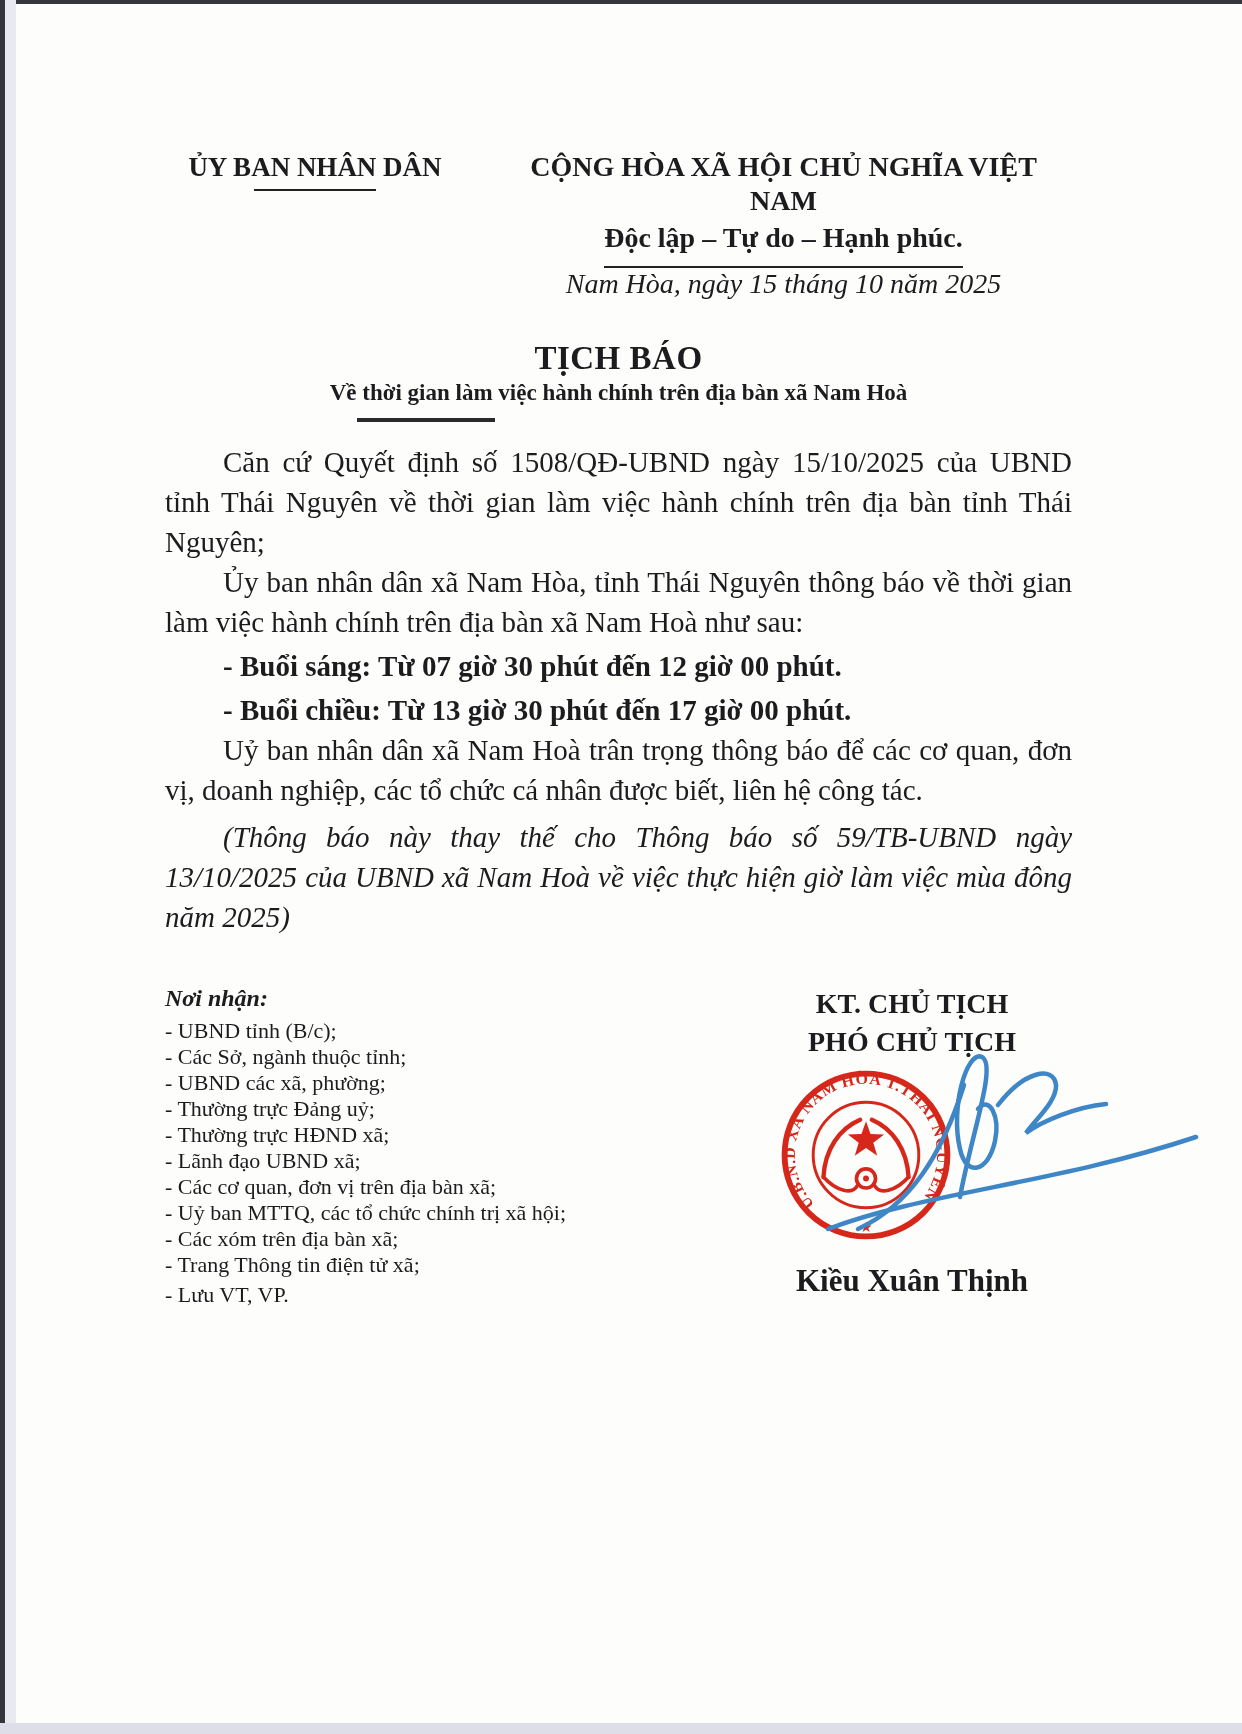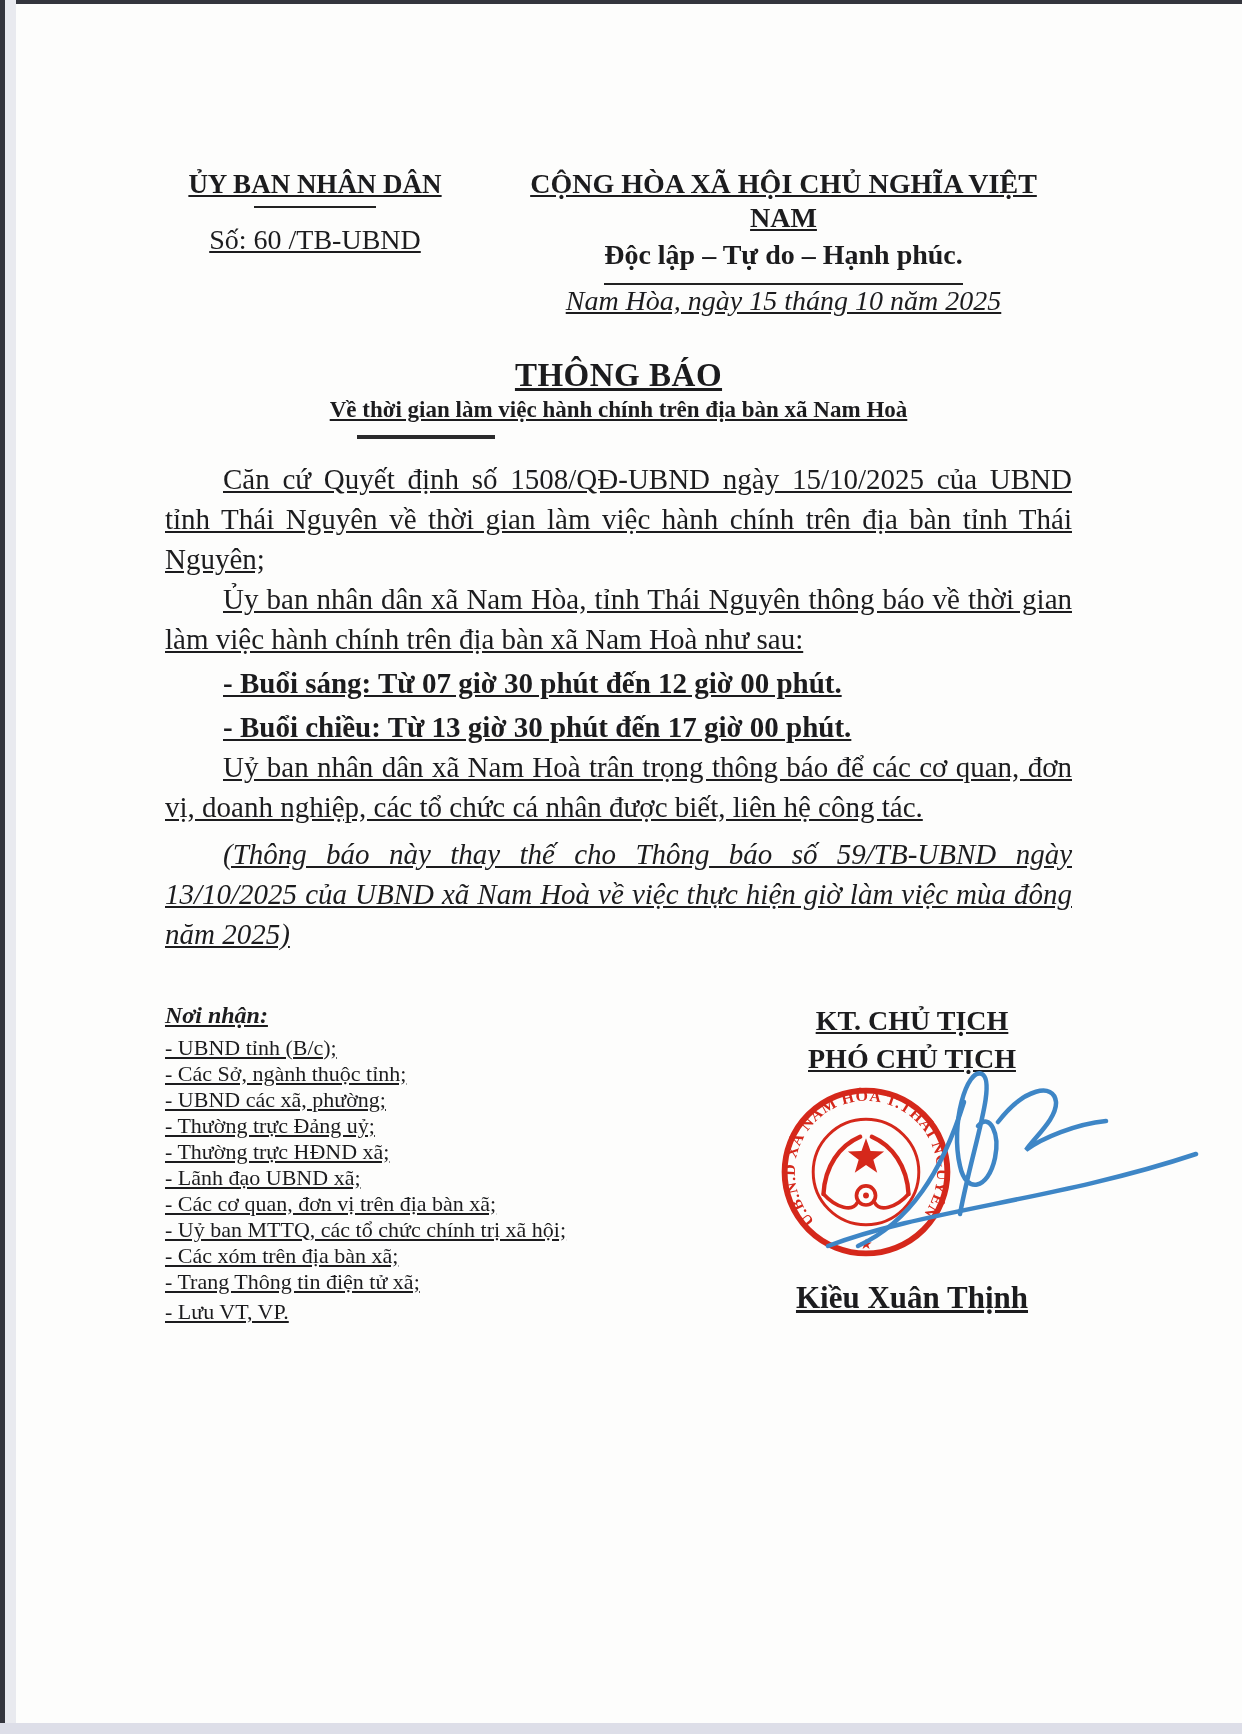--- a/index.html
+++ b/index.html
@@ -9,21 +9,21 @@
     background:#fdfdfc;
     overflow:hidden;
     font-family:"Liberation Serif","DejaVu Serif",serif;
     color:#1c1c1e;
   }
   .edge-top{position:absolute;top:0;left:0;width:100%;height:4px;background:#34353d;}
   .edge-left-dark{position:absolute;top:0;left:0;width:5px;height:100%;background:#34353d;}
   .edge-left-light{position:absolute;top:0;left:5px;width:11px;height:100%;background:#e9eaef;}
   .edge-bottom{position:absolute;bottom:0;left:0;width:100%;height:11px;background:#dddee8;}
 
-  .doc{position:absolute;left:165px;top:167px;width:907px;text-decoration:underline;}
+  .doc{position:absolute;left:165px;top:150px;width:907px;}
 
   
   .header{display:flex;align-items:flex-start;}
   .header-left{width:300px;text-align:center;flex:none;}
   .org-line{font-weight:bold;font-size:27px;line-height:34px;}
   .org-underline{width:122px;height:0;border-bottom:2.5px solid #222;margin:5px auto 0;}
   .doc-number{font-size:28px;margin-top:16px;}
   .header-right{flex:1;text-align:center;padding-left:30px;}
   .nat1{font-weight:bold;font-size:28px;line-height:34px;}
   .nat2{margin-top:4px;}
@@ -64,31 +64,30 @@
   <div class="edge-left-dark"></div>
   <div class="edge-left-light"></div>
   <div class="edge-bottom"></div>
 
   <div class="doc">
 
     <div class="header">
       <div class="header-left">
         <div class="org-line">ỦY BAN NHÂN DÂN</div>
         <div class="org-underline"></div>
-        <div class="doc-number">Số: 60 /TB-UBND</div>
       </div>
       <div class="header-right">
         <div class="nat1">CỘNG HÒA XÃ HỘI CHỦ NGHĨA VIỆT NAM</div>
         <div class="nat2"><span>Độc lập – Tự do – Hạnh phúc.</span></div>
         <div class="date-line">Nam Hòa, ngày 15 tháng 10 năm 2025</div>
       </div>
     </div>
 
     <div class="title-sec">
-      <div class="doc-title">THÔNG BÁO</div>
+      <div class="doc-title">TỊCH BÁO</div>
       <div class="doc-subtitle">Về thời gian làm việc hành chính trên địa bàn xã Nam Hoà</div>
       <div class="title-divider"></div>
     </div>
 
     <div class="body">
       <p>Căn cứ Quyết định số 1508/QĐ-UBND ngày 15/10/2025 của UBND tỉnh Thái Nguyên về thời gian làm việc hành chính trên địa bàn tỉnh Thái Nguyên;</p>
       <p>Ủy ban nhân dân xã Nam Hòa, tỉnh Thái Nguyên thông báo về thời gian làm việc hành chính trên địa bàn xã Nam Hoà như sau:</p>
       <p class="sched">- Buổi sáng: Từ 07 giờ 30 phút đến 12 giờ 00 phút.</p>
       <p class="sched">- Buổi chiều: Từ 13 giờ 30 phút đến 17 giờ 00 phút.</p>
       <p>Uỷ ban nhân dân xã Nam Hoà trân trọng thông báo để các cơ quan, đơn vị, doanh nghiệp, các tổ chức cá nhân được biết, liên hệ công tác.</p>

